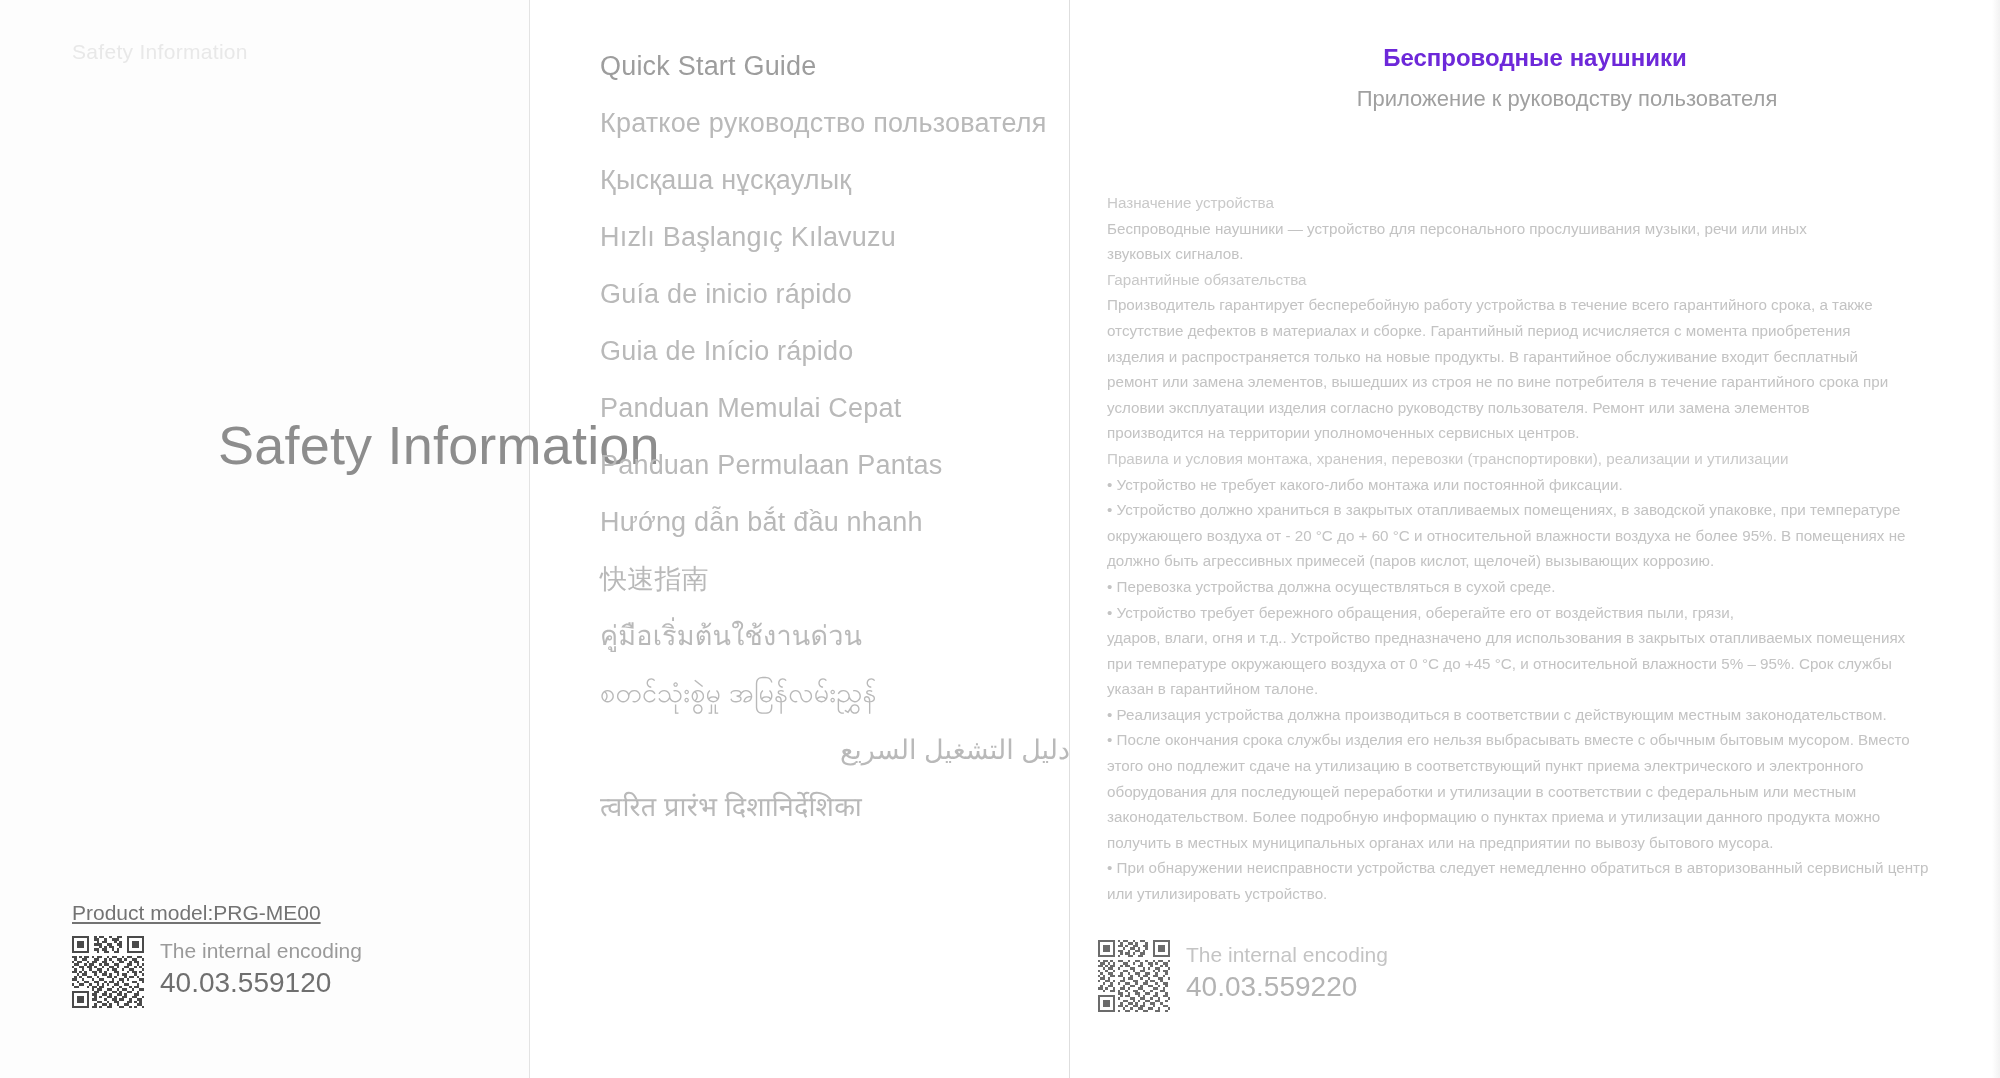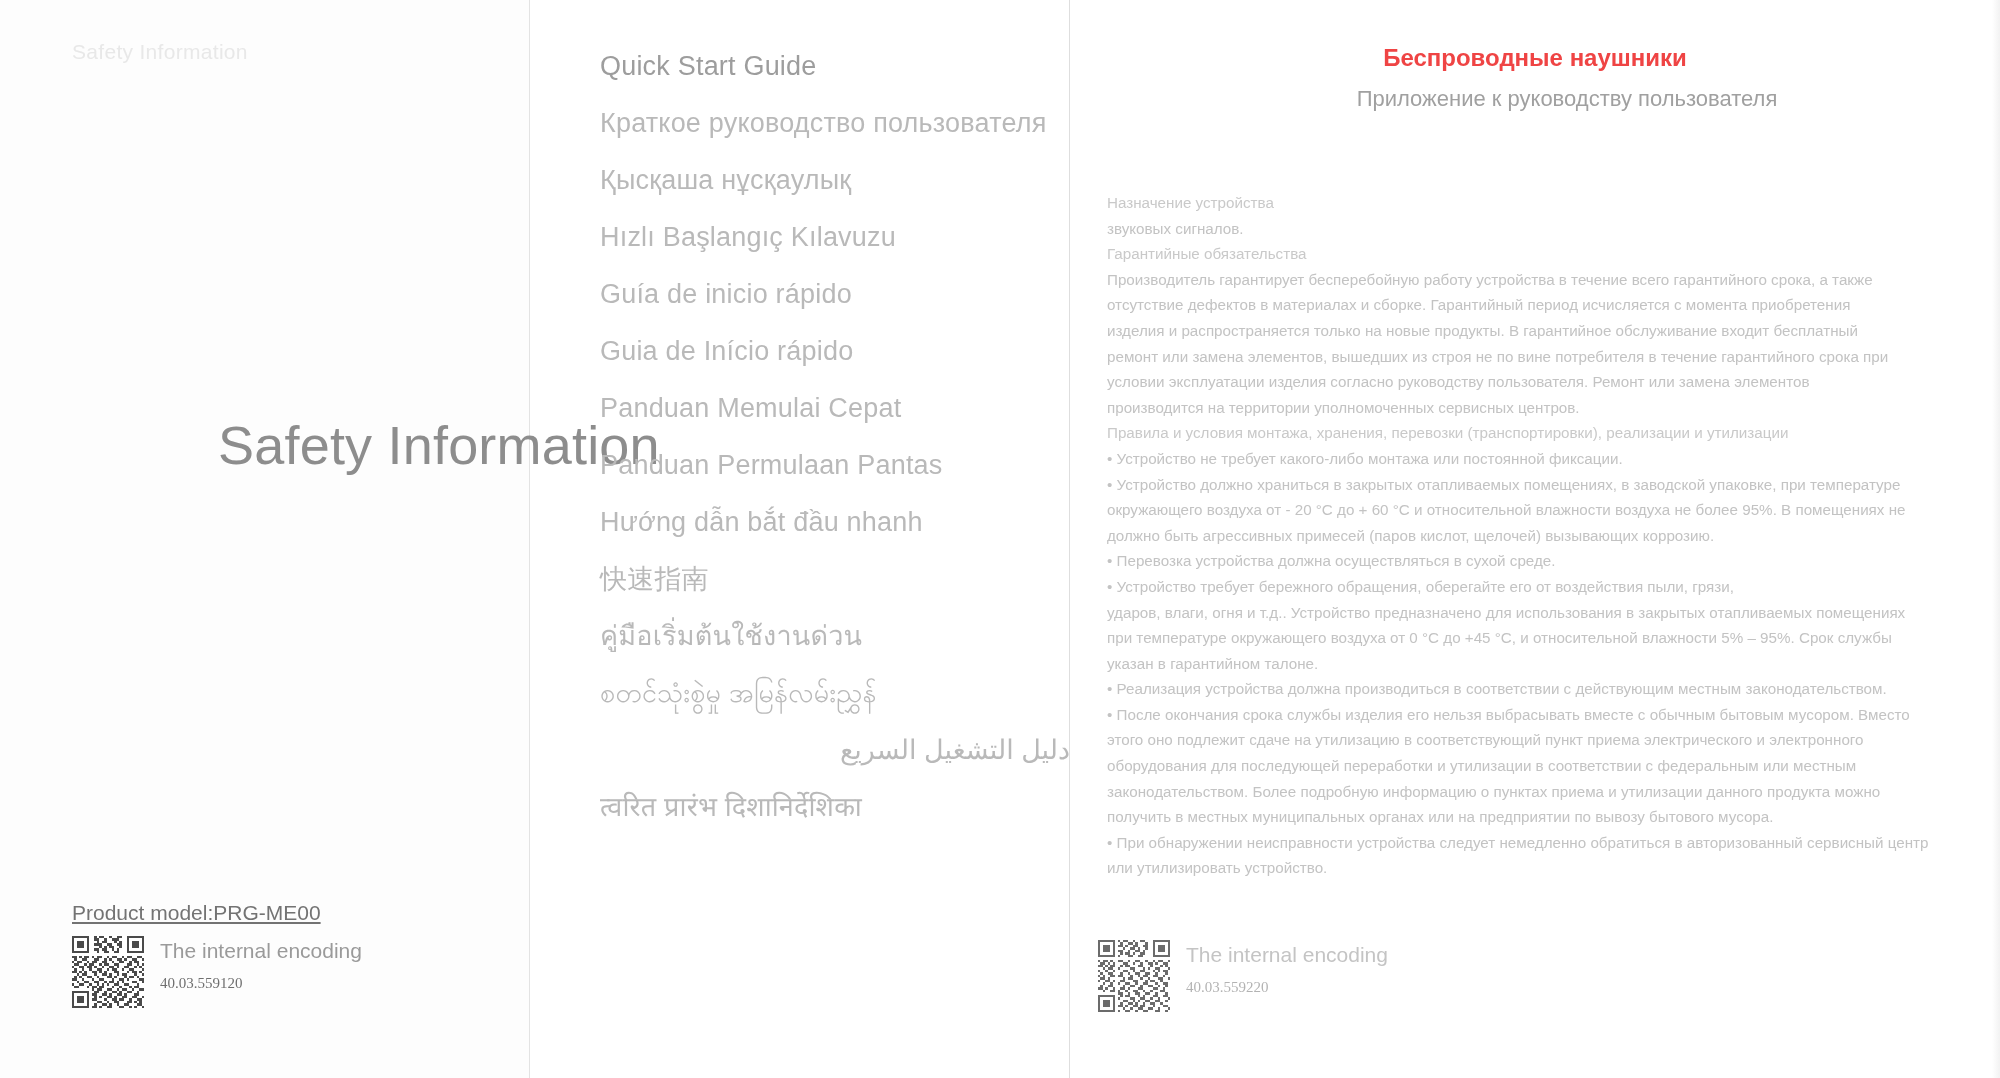--- a/index.html
+++ b/index.html
@@ -104,25 +104,24 @@
     flex-direction: column;
     justify-content: center;
   }
   .qr-label {
     font-size: 21px;
     color: #9a9a9a;
     line-height: 30px;
     white-space: nowrap;
   }
   .qr-code {
-    font-size: 15px;
+    font-size: 28px;
     color: #6f6f6f;
     line-height: 34px;
     white-space: nowrap;
-    font-family: Liberation Serif, serif;
   }
 
   
   #lang-list {
     position: absolute;
     left: 600px;
     top: 38px;
     width: 470px;
   }
   .lang-item {
@@ -137,21 +136,21 @@
 
   
   #right-title {
     position: absolute;
     left: 1070px;
     top: 44px;
     width: 930px;
     text-align: center;
     font-size: 24px;
     font-weight: bold;
-    color: #ef4444;
+    color: #6d28d9;
   }
   #right-subtitle {
     position: absolute;
     left: 1102px;
     top: 86px;
     width: 930px;
     text-align: center;
     font-size: 22px;
     color: #a0a0a0;
   }
@@ -435,20 +434,21 @@
     <div class="lang-item">စတင်သုံးစွဲမှု အမြန်လမ်းညွှန်</div>
     <div class="lang-item rtl">دليل التشغيل السريع</div>
     <div class="lang-item">त्वरित प्रारंभ दिशानिर्देशिका</div>
   </div>
 
   <div id="right-title">Беспроводные наушники</div>
   <div id="right-subtitle">Приложение к руководству пользователя</div>
 
   <div id="right-body">
     <div class="body-line head">Назначение устройства</div>
+    <div class="body-line">Беспроводные наушники — устройство для персонального прослушивания музыки, речи или иных</div>
     <div class="body-line">звуковых сигналов.</div>
     <div class="body-line head">Гарантийные обязательства</div>
     <div class="body-line">Производитель гарантирует бесперебойную работу устройства в течение всего гарантийного срока, а также</div>
     <div class="body-line">отсутствие дефектов в материалах и сборке. Гарантийный период исчисляется с момента приобретения</div>
     <div class="body-line">изделия и распространяется только на новые продукты. В гарантийное обслуживание входит бесплатный</div>
     <div class="body-line">ремонт или замена элементов, вышедших из строя не по вине потребителя в течение гарантийного срока при</div>
     <div class="body-line">условии эксплуатации изделия согласно руководству пользователя. Ремонт или замена элементов</div>
     <div class="body-line">производится на территории уполномоченных сервисных центров.</div>
     <div class="body-line head">Правила и условия монтажа, хранения, перевозки (транспортировки), реализации и утилизации</div>
     <div class="body-line">• Устройство не требует какого-либо монтажа или постоянной фиксации.</div>

